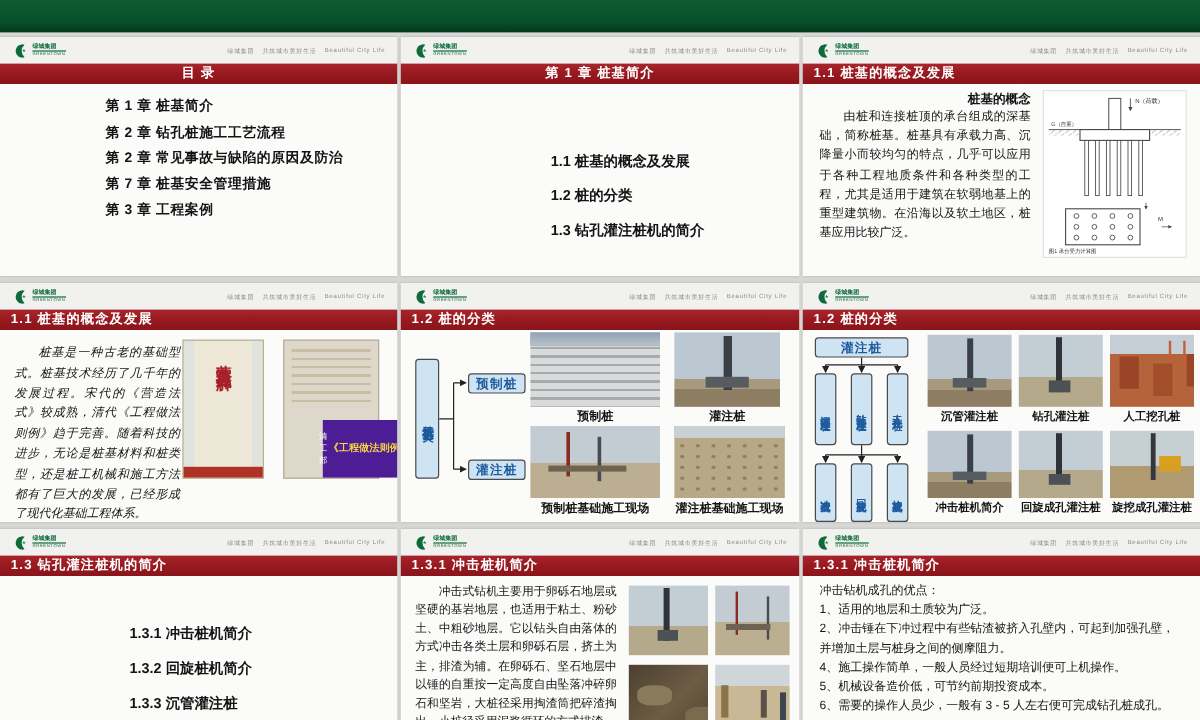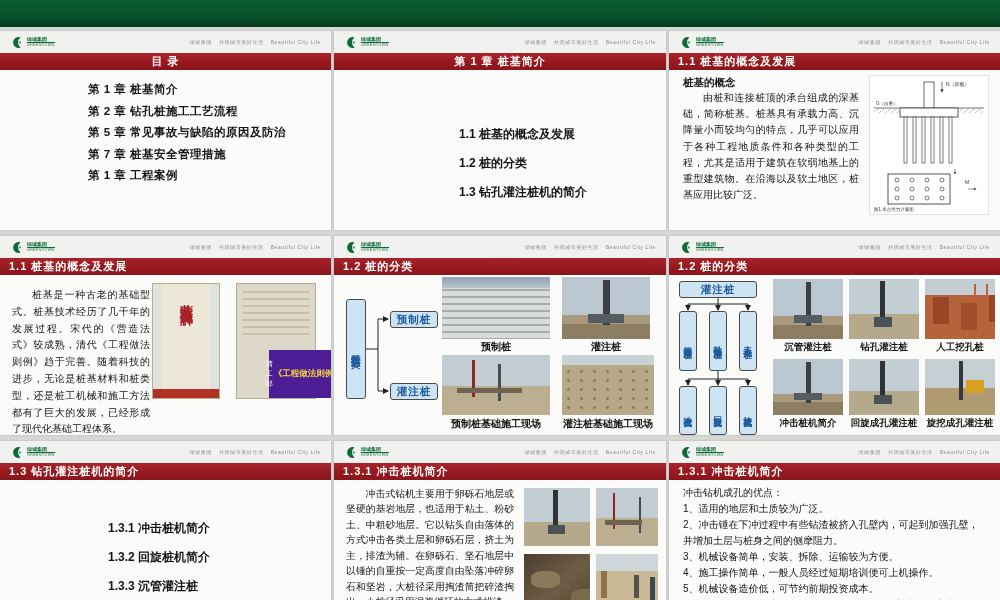--- a/index.html
+++ b/index.html
@@ -23,21 +23,21 @@
   .sl-title.center { text-align:center; }
   .sl-body { flex:1; position:relative; overflow:hidden; background:#fbfbfa; }
 
   .toc { padding:9px 0 0 88px; }
   .toc-item { font-size:11.5px; font-weight:bold; color:#141414; line-height:21.5px; letter-spacing:.5px; white-space:nowrap; }
   .seclist .sec-item { font-size:12px; font-weight:bold; color:#141414; white-space:nowrap; }
   .s2-items { padding:50px 0 0 125px; } .s2-items .sec-item { line-height:29px; }
   .s7-items { padding:34px 0 0 108px; } .s7-items .sec-item { line-height:29px; }
 
   .para { font-size:10px; line-height:1.62; color:#141414; text-align:justify; text-indent:2em; }
-  .bold-head { font-weight:bold; font-size:10.5px; color:#141414; }
+  .bold-head { font-weight:bold; font-size:10.5px; color:#141414;text-align:right; }
 
   .fbox { position:absolute; background:#cfe4f3; border:1px solid #4a4a4a; border-radius:3px;
     color:#1d5a9e; font-weight:bold; display:flex; align-items:center; justify-content:center; }
   .fbox.h { font-size:10.5px; letter-spacing:1px; }
   .fbox.v { writing-mode:vertical-rl; text-orientation:upright; font-size:9.5px; letter-spacing:1px;
     line-height:1; padding:2px 0; }
   .flowsvg { position:absolute; left:0; top:0; }
 
   .photo { position:absolute; overflow:hidden; background:#c7ccce; }
   .photo::before,.photo::after { content:""; position:absolute; }
@@ -116,23 +116,23 @@
           <span>绿城集团</span>
             <span>共筑城市美好生活</span>
             <span>Beautiful City Life</span>
         </div>
       </div>
       <div class="sl-title center">目  录</div>
       <div class="sl-body">
         <div class="toc">
           <div class="toc-item">第 1 章  桩基简介</div>
           <div class="toc-item">第 2 章  钻孔桩施工工艺流程</div>
-          <div class="toc-item">第 5 章  常见事故与缺陷的原因及防治</div>
+          <div class="toc-item">第 2 章  常见事故与缺陷的原因及防治</div>
           <div class="toc-item">第 7 章  桩基安全管理措施</div>
-          <div class="toc-item">第 1 章  工程案例</div>
+          <div class="toc-item">第 3 章  工程案例</div>
         </div>
       </div>
     </div>
 
     <div class="slide">
       <div class="sl-header">
         <div class="logo">
           <svg width="13" height="13" viewBox="0 0 20 20">
               <path d="M13 2 A8.5 8.5 0 1 0 13 18 A10.5 10.5 0 0 1 13 2" fill="#0c6b39"></path>
               <text x="10" y="15" font-size="11" fill="#0c6b39">*</text>
@@ -240,21 +240,21 @@
           </div>
         </div>
         <div class="slogan">
           <span>绿城集团</span>
             <span>共筑城市美好生活</span>
             <span>Beautiful City Life</span>
         </div>
       </div>
       <div class="sl-title">1.1 桩基的概念及发展</div>
       <div class="sl-body">
-        <div class="para" style="position:absolute;left:12px;top:12px;width:138px;line-height:1.68;">桩基是一种古老的基础型式。桩基技术经历了几千年的发展过程。宋代的《营造法式》较成熟，清代《工程做法则例》趋于完善。随着科技的进步，无论是桩基材料和桩类型，还是桩工机械和施工方法都有了巨大的发展，已经形成了现代化基础工程体系。</div>
+        <div class="para" style="position:absolute;left:12px;top:12px;width:138px;line-height:1.68;font-style:italic;">桩基是一种古老的基础型式。桩基技术经历了几千年的发展过程。宋代的《营造法式》较成熟，清代《工程做法则例》趋于完善。随着科技的进步，无论是桩基材料和桩类型，还是桩工机械和施工方法都有了巨大的发展，已经形成了现代化基础工程体系。</div>
         <div class="book book1" style="left:152px;top:8px;width:68px;height:116px;">
           <div class="vtitle">营造法式译解</div>
           <div class="bstrip"></div>
         </div>
         <div class="book book2" style="left:236px;top:8px;width:80px;height:116px;">
           <div class="sketch"></div>
           <div class="b2red">
             <div class="b2l1">清工部</div>
             <div class="b2l2">《工程做法则例》</div>
             <div class="b2l3">图解</div>
@@ -443,21 +443,20 @@
             <span>共筑城市美好生活</span>
             <span>Beautiful City Life</span>
         </div>
       </div>
       <div class="sl-title">1.3.1 冲击桩机简介</div>
       <div class="sl-body">
         <div class="advlist">
           <div>冲击钻机成孔的优点：</div>
           <div>1、适用的地层和土质较为广泛。</div>
           <div>2、冲击锤在下冲过程中有些钻渣被挤入孔壁内，可起到加强孔壁，并增加土层与桩身之间的侧摩阻力。</div>
-          <div>3、机械设备简单，安装、拆除、运输较为方便。</div>
           <div>4、施工操作简单，一般人员经过短期培训便可上机操作。</div>
           <div>5、机械设备造价低，可节约前期投资成本。</div>
           <div>6、需要的操作人员少，一般有 3 - 5 人左右便可完成钻孔桩成孔。</div>
 
         </div>
       </div>
     </div>
 
   </div>
 </div>

